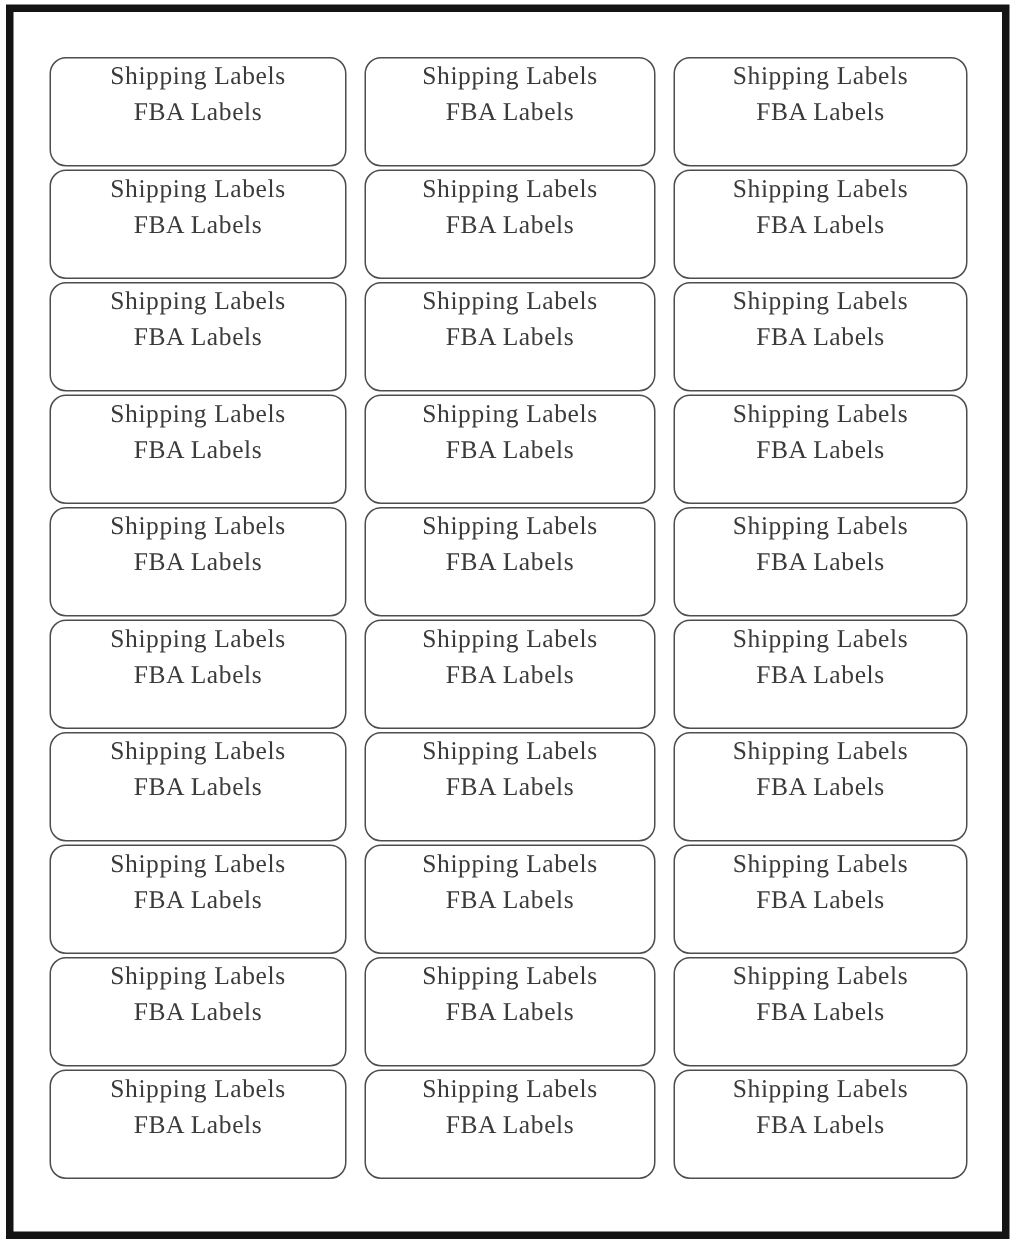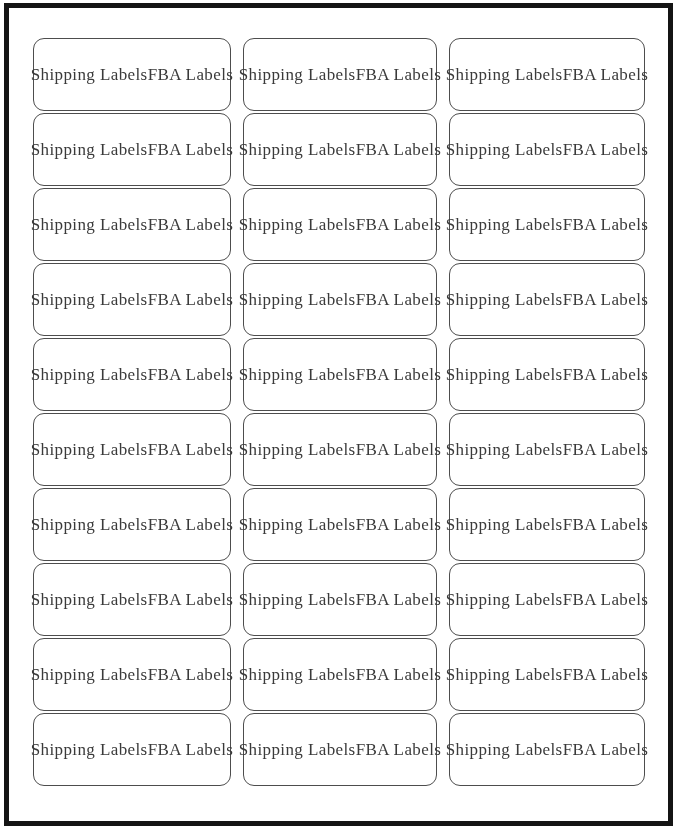--- a/index.html
+++ b/index.html
@@ -39,23 +39,22 @@
     grid-template-columns: 198px 194px 196px;
     grid-auto-rows: 73px;
     column-gap: 12px;
     row-gap: 2px;
   }
   .label {
     background: var(--page-bg);
     border: 1.5px solid var(--label-border);
     border-radius: 11px;
     display: flex;
-    flex-direction: row;
+    flex-direction: column;
     align-items: center;
-    justify-content: center;
     text-align: center;
     color: var(--label-text);
     font-size: 17px;
     line-height: 24px;
     letter-spacing: 0.4px;
   }
   .label .line {
     display: block;
     white-space: nowrap;
   }

